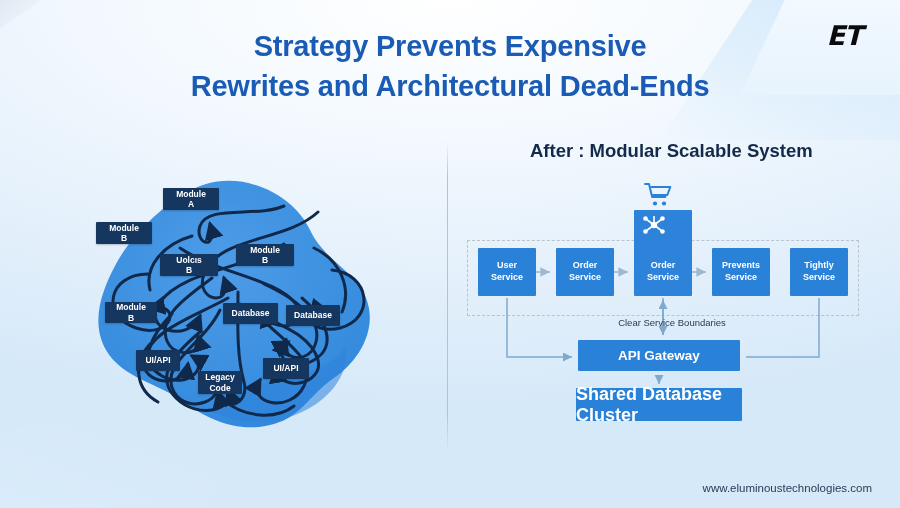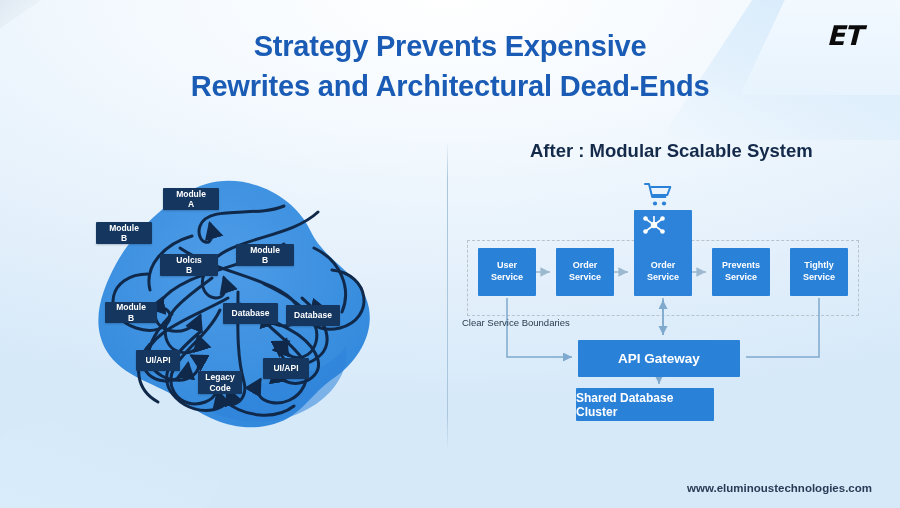--- a/index.html
+++ b/index.html
@@ -87,34 +87,34 @@
     position:absolute;width:58px;height:48px;background:#2a81d8;
     color:#fff;font-size:9px;font-weight:700;line-height:1.3;
     display:flex;flex-direction:column;align-items:center;justify-content:center;
     border-radius:1px;text-align:center;
   }
   .svc.mid{background:#2d83d9;}
   .bigbox{
     position:absolute;background:#2a81d8;color:#fff;font-weight:700;
     display:flex;align-items:center;justify-content:center;border-radius:1px;
   }
-  #api-gateway{left:116px;top:160px;width:162px;height:37px;font-size:13.5px;}
-  #db-cluster{left:114px;top:208px;width:138px;height:33px;font-size:12px;}
+  #api-gateway{left:116px;top:160px;width:162px;height:31px;font-size:13.5px;}
+  #db-cluster{left:114px;top:208px;width:166px;height:33px;font-size:18px;}
   .boundary-label{
-    position:absolute;left:0;right:0;top:137px;
+    position:absolute;left:0;right:0;top:137px;text-align:center;
     font-size:9.5px;color:#2a3b4d;
   }
   .node-icon{
     position:absolute;left:178px;top:34px;width:28px;height:22px;
   }
   .cart-icon{position:absolute;left:181px;top:1px;width:30px;height:28px;}
 
   .footer{
     position:absolute;right:28px;bottom:14px;
-    font-size:11.5px;color:#2a3b55;font-weight:700;
+    font-size:11.5px;color:#2a3b55;font-weight:400;
   }
   svg{display:block;overflow:visible;}
 </style>
 </head>
 <body>
 
 <div id="slide">
 
   <div class="wedge-tl"></div>
   <div class="wedge-tr"></div>

